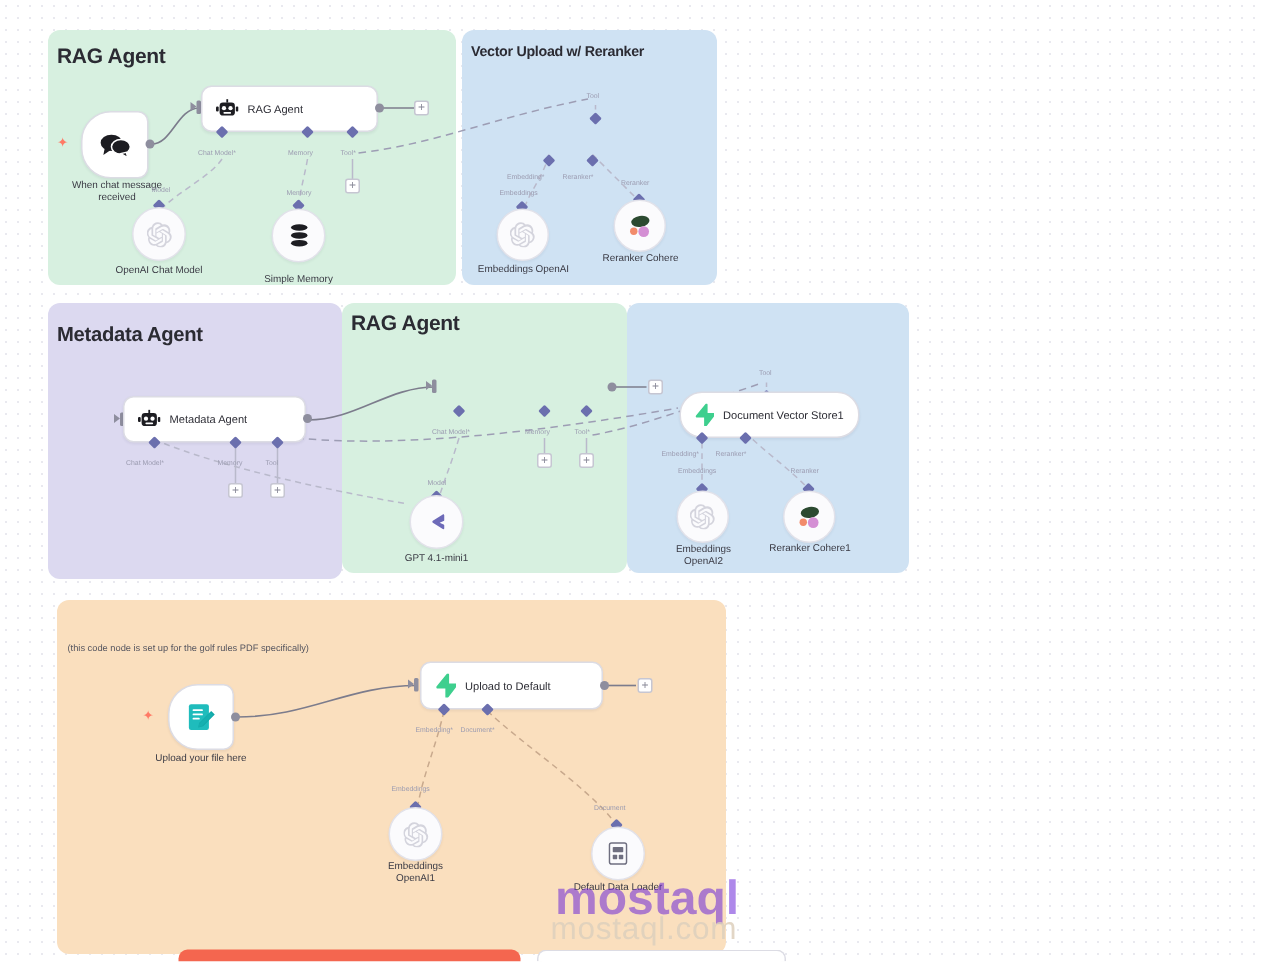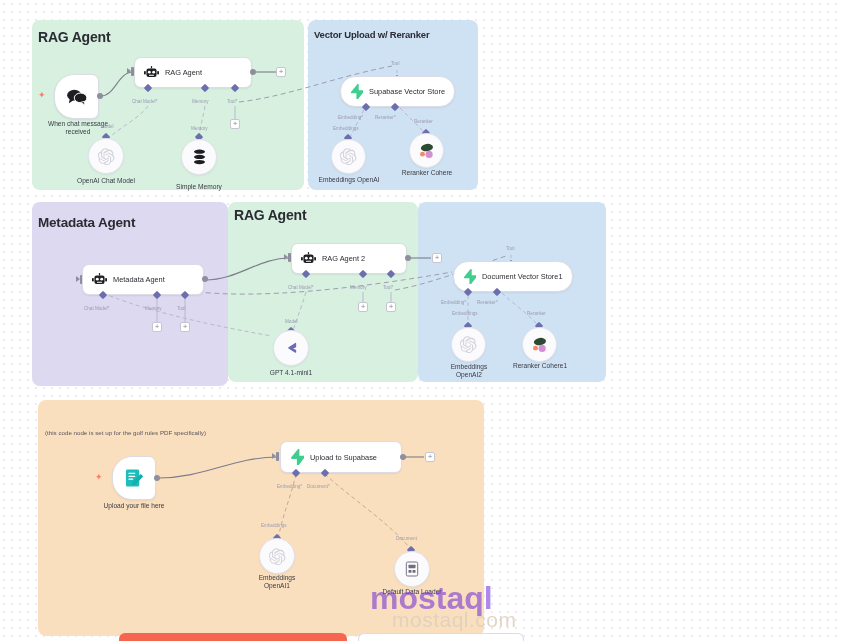--- a/index.html
+++ b/index.html
@@ -210,26 +210,20 @@
     <svg width="15" height="16" viewBox="0 0 18 19">
       <ellipse cx="9" cy="3.1" rx="6.6" ry="2.6" fill="#1d1d22"></ellipse>
       <ellipse cx="9" cy="9.4" rx="6.6" ry="2.6" fill="#1d1d22"></ellipse>
       <ellipse cx="9" cy="15.6" rx="6.6" ry="2.6" fill="#1d1d22"></ellipse>
     </svg>
   </div>
   <div class="undercap" style="left:154px;top:183px;width:90px;">Simple Memory</div>
 
   <div class="edge-lbl" style="left:391px;top:61px;">Tool</div>
   <div class="diamond" style="left:394px;top:76px;"></div>
-  <div class="node-rect" style="left:340px;top:76px;width:115px;height:31px;border-radius:15px;">
-    <svg width="13" height="15" viewBox="0 0 14 16">
-      <path d="M7.9 0.2 1.1 8.5c-.5.6-.1 1.5.7 1.5h5.1v5.8c0 .9 1.1 1.3 1.6.6l6.3-8.2c.5-.6.1-1.5-.7-1.5H9.4V.8c0-.9-1-1.3-1.5-.6Z" fill="#3ecf8e"></path>
-    </svg>
-    <span class="nlabel">Supabase Vector Store</span>
-  </div>
   <div class="diamond" style="left:363px;top:104px;"></div>
   <div class="diamond" style="left:392px;top:104px;"></div>
   <div class="port-lbl" style="left:338px;top:115px;">Embedding*</div>
   <div class="port-lbl" style="left:375px;top:115px;">Reranker*</div>
 
   <div class="edge-lbl" style="left:333px;top:126px;">Embeddings</div>
   <div class="diamond" style="left:345px;top:135px;"></div>
   <div class="node-circle" style="left:331px;top:139px;width:35px;height:35px;">
     <svg width="17" height="17" viewBox="0 0 24 24">
       <path d="M21.6 10.1a5.9 5.9 0 0 0-.5-4.9 6 6 0 0 0-6.4-2.9A5.9 5.9 0 0 0 10.2.3a6 6 0 0 0-5.7 4.2A5.9 5.9 0 0 0 .6 7.3a6 6 0 0 0 .7 7 5.9 5.9 0 0 0 .5 4.9 6 6 0 0 0 6.4 2.9 5.9 5.9 0 0 0 4.5 2 6 6 0 0 0 5.7-4.2 5.9 5.9 0 0 0 3.9-2.8 6 6 0 0 0-.7-7Zm-9 12.5a4.4 4.4 0 0 1-2.8-1l.1-.1 4.7-2.7a.8.8 0 0 0 .4-.7v-6.6l2 1.2v5.5a4.5 4.5 0 0 1-4.4 4.4Zm-9.5-4a4.4 4.4 0 0 1-.5-3l.1.1 4.7 2.7a.8.8 0 0 0 .8 0l5.7-3.3v2.3l-4.8 2.8a4.5 4.5 0 0 1-6-1.6Zm-1.2-10a4.4 4.4 0 0 1 2.3-1.9v5.6a.8.8 0 0 0 .4.7l5.7 3.3-2 1.1-4.7-2.7a4.5 4.5 0 0 1-1.7-6Zm16.3 3.8L12.5 9l2-1.2 4.7 2.7a4.4 4.4 0 0 1-.7 8v-5.6a.8.8 0 0 0-.3-.5Zm2-3-.1-.1-4.7-2.7a.8.8 0 0 0-.8 0L8.9 9.9V7.6l4.8-2.8a4.4 4.4 0 0 1 6.5 4.6ZM7.8 13.1l-2-1.2V6.4a4.4 4.4 0 0 1 7.3-3.4l-.2.1-4.7 2.7a.8.8 0 0 0-.4.7ZM8.9 10.8 11.4 9.3l2.6 1.5v3L11.4 15l-2.5-1.5Z" fill="#d4d4dd"></path>
@@ -267,32 +261,20 @@
   <div class="port-lbl" style="left:84px;top:306px;">Chat Model*</div>
   <div class="diamond" style="left:154px;top:292px;"></div>
   <div class="port-lbl" style="left:145px;top:306px;">Memory</div>
   <div class="diamond" style="left:182px;top:292px;"></div>
   <div class="port-lbl" style="left:177px;top:306px;">Tool</div>
   <div class="plus" style="left:152px;top:322px;">+</div>
   <div class="plus" style="left:180px;top:322px;">+</div>
 
   <div class="in-tri" style="left:284px;top:254px;"></div>
   <div class="in-bar" style="left:288px;top:253px;"></div>
-  <div class="node-rect" style="left:291px;top:243px;width:116px;height:31px;">
-    <svg width="15" height="13" viewBox="0 0 20 17">
-      <rect x="3.2" y="3" width="13.6" height="11.5" rx="3" fill="#1d1d22"></rect>
-      <rect x="0" y="6.4" width="2.4" height="4.6" rx="1" fill="#1d1d22"></rect>
-      <rect x="17.6" y="6.4" width="2.4" height="4.6" rx="1" fill="#1d1d22"></rect>
-      <rect x="9.2" y="0" width="1.6" height="3" fill="#1d1d22"></rect>
-      <circle cx="7.1" cy="8" r="1.9" fill="#fff"></circle>
-      <circle cx="12.9" cy="8" r="1.9" fill="#fff"></circle>
-      <rect x="6.6" y="11.4" width="6.8" height="1.5" rx="0.7" fill="#fff"></rect>
-    </svg>
-    <span class="nlabel">RAG Agent 2</span>
-  </div>
   <div class="dot-out" style="left:405px;top:255px;"></div>
   <div class="plus" style="left:432px;top:253px;">+</div>
   <div class="diamond" style="left:303px;top:271px;"></div>
   <div class="port-lbl" style="left:288px;top:285px;">Chat Model*</div>
   <div class="diamond" style="left:360px;top:271px;"></div>
   <div class="port-lbl" style="left:350px;top:285px;">Memory</div>
   <div class="diamond" style="left:388px;top:271px;"></div>
   <div class="port-lbl" style="left:383px;top:285px;">Tool*</div>
   <div class="plus" style="left:358px;top:302px;">+</div>
   <div class="plus" style="left:386px;top:302px;">+</div>
@@ -353,21 +335,21 @@
   </div>
   <div class="dot-out" style="left:154px;top:475px;"></div>
   <div class="undercap" style="left:89px;top:502px;width:90px;">Upload your file here</div>
 
   <div class="in-tri" style="left:272px;top:453px;"></div>
   <div class="in-bar" style="left:276px;top:452px;"></div>
   <div class="node-rect" style="left:280px;top:441px;width:122px;height:32px;">
     <svg width="14" height="16" viewBox="0 0 14 16">
       <path d="M7.9 0.2 1.1 8.5c-.5.6-.1 1.5.7 1.5h5.1v5.8c0 .9 1.1 1.3 1.6.6l6.3-8.2c.5-.6.1-1.5-.7-1.5H9.4V.8c0-.9-1-1.3-1.5-.6Z" fill="#3ecf8e"></path>
     </svg>
-    <span class="nlabel">Upload to Supabase</span>
+    <span class="nlabel">Upload to Default</span>
   </div>
   <div class="dot-out" style="left:400px;top:454px;"></div>
   <div class="plus" style="left:425px;top:452px;">+</div>
   <div class="diamond" style="left:293px;top:470px;"></div>
   <div class="diamond" style="left:322px;top:470px;"></div>
   <div class="port-lbl" style="left:277px;top:484px;">Embedding*</div>
   <div class="port-lbl" style="left:307px;top:484px;">Document*</div>
 
   <div class="edge-lbl" style="left:261px;top:523px;">Embeddings</div>
   <div class="diamond" style="left:274px;top:535px;"></div>
@@ -385,18 +367,18 @@
     <svg width="14" height="16" viewBox="0 0 16 18">
       <rect x="1.5" y="1" width="13" height="16" rx="1.6" fill="none" stroke="#6f6f80" stroke-width="1.1"></rect>
       <rect x="4" y="4" width="8" height="4" rx="0.6" fill="#6f6f80"></rect>
       <rect x="4" y="10" width="3.4" height="3.4" rx="0.5" fill="#6f6f80"></rect>
       <rect x="8.6" y="10" width="3.4" height="3.4" rx="0.5" fill="#6f6f80"></rect>
     </svg>
   </div>
   <div class="undercap" style="left:366px;top:588px;width:92px;">Default Data Loader</div>
 
   <div class="wm2" style="left:370px;top:580px;">mostaql</div>
-  <div class="wm" style="left:392px;top:608px;">mostaql.com</div>
+  <div class="wm" style="left:367px;top:608px;">mostaql.com</div>
 
   <div class="chip-red" style="left:119px;top:633px;width:228px;height:8px;"></div>
   <div class="chip-white" style="left:358px;top:633px;width:166px;height:8px;"></div>
 
 </div>
 
 </body></html>

